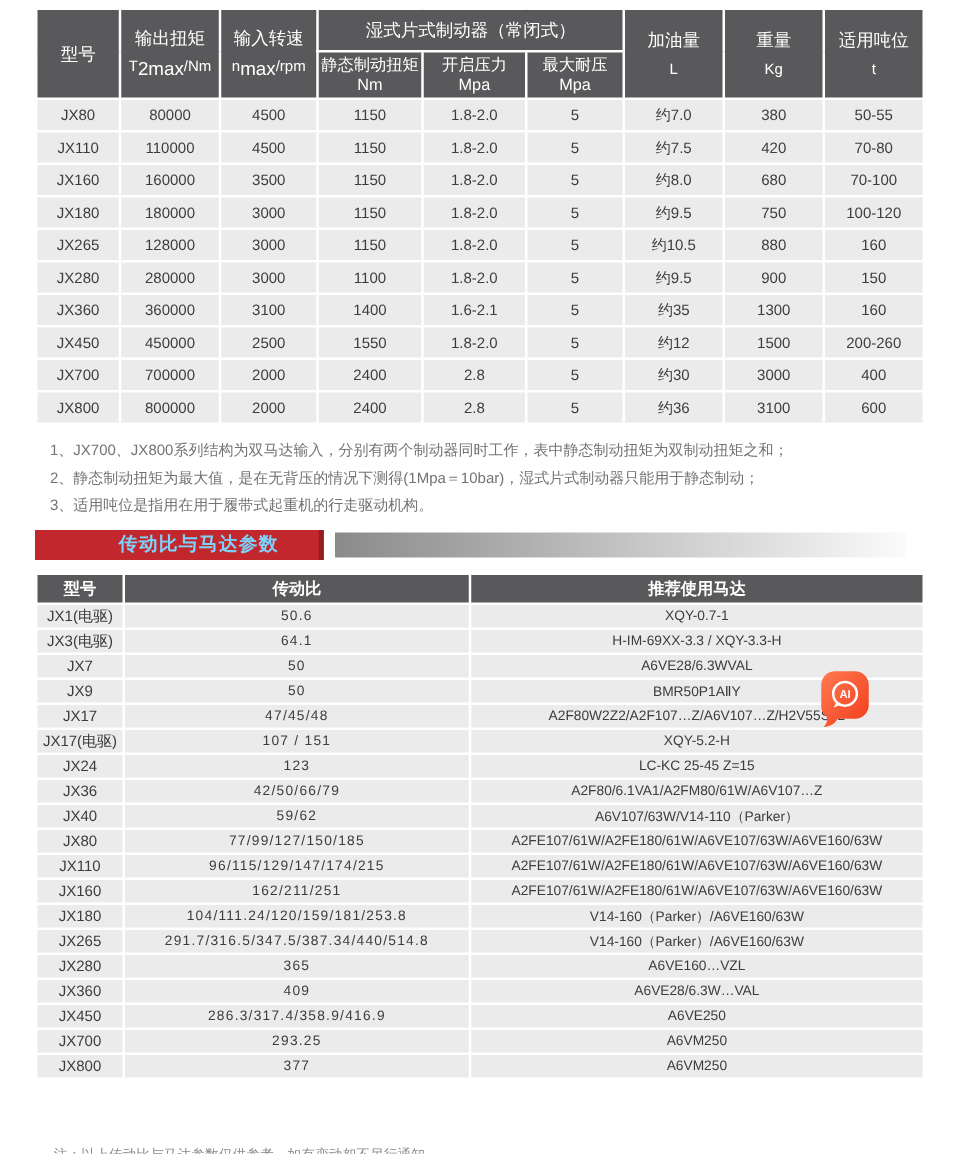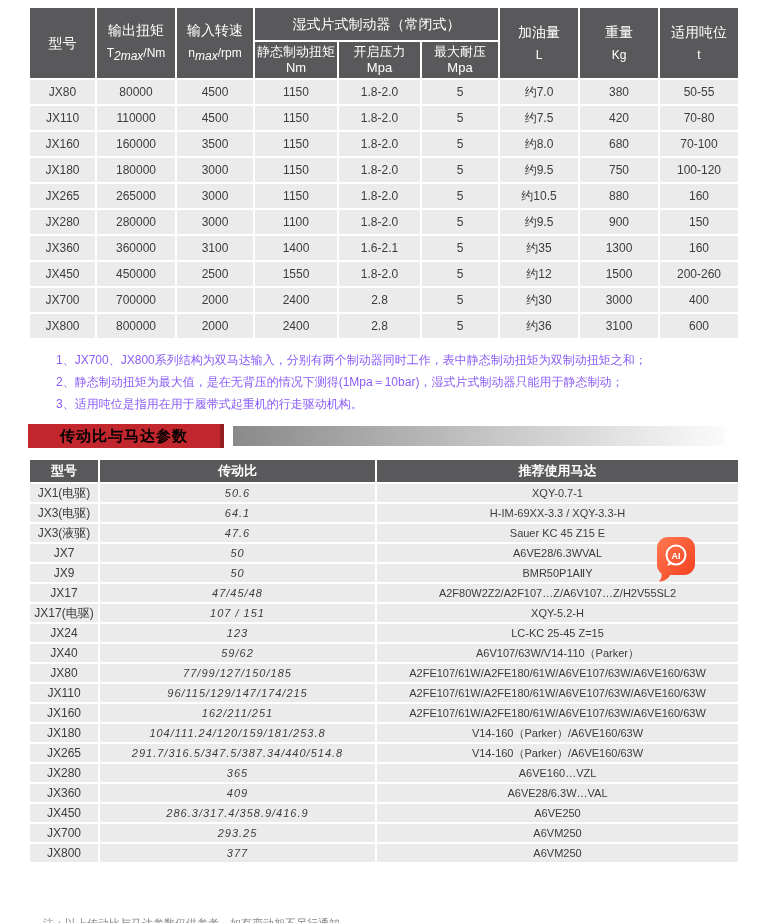--- a/index.html
+++ b/index.html
@@ -13,50 +13,51 @@
   table{border-collapse:collapse;table-layout:fixed;}
   .t1{position:absolute;left:28px;top:6px;width:710px;}
   .t1 th{
     background:#59595b;color:#fff;font-weight:normal;
     border:2px solid #fff;text-align:center;vertical-align:middle;padding:0;
   }
   .t1 thead tr:first-child{height:34px;}
   .t1 thead tr:nth-child(2){height:38px;}
   .t1 .ht{font-size:14px;line-height:17px;}
   .t1 .hu{font-size:12px;margin-top:7px;}
-  .t1 .hu sub{font-size:12px;font-style:italic;}
+  .t1 .hu sub{font-size:15px;}
   .t1 .ht2{font-size:13px;line-height:16px;}
   .t1 .hu2{font-size:13px;line-height:16px;}
   .t1 td{
     background:#ebebeb;border:2px solid #fff;text-align:center;
     height:24px;font-size:12px;color:#3c3c3c;padding:0;
   }
   
-  .notes{position:absolute;left:40px;top:349px;font-size:12px;color:#8b5cf6;line-height:22px;margin-left:16px;}
+  .notes{position:absolute;left:40px;top:349px;font-size:12px;color:#737373;line-height:22px;}
   
   .banner-row{position:absolute;left:28px;top:424px;width:697px;height:24px;display:flex;align-items:center;}
   .banner-red{
     background:#c1272d;border-right:4px solid #951e23;
-    color:#000000;font-size:15px;font-weight:bold;
+    color:#7dd3fc;font-size:15px;font-weight:bold;
     width:192px;height:24px;line-height:24px;text-align:center;flex:none;
     letter-spacing:1px;
+    padding-left:35px;
   }
   .banner-grad{flex:1;height:20px;margin-left:9px;background:linear-gradient(to right,#8a8a8a,#fbfbfb);}
   
   .t2{position:absolute;left:28px;top:458px;width:710px;}
   .t2 th{
     background:#59595b;color:#fff;font-weight:bold;font-size:13px;
     border:2px solid #fff;height:22px;text-align:center;padding:0;
   }
   .t2 td{
     background:#ebebeb;border:2px solid #fff;text-align:center;
     height:18px;font-size:11px;color:#3c3c3c;padding:0;
   }
   .t2 td:first-child{font-size:12px;}
-  .t2 td:nth-child(2){letter-spacing:1px;font-style:italic;}
+  .t2 td:nth-child(2){letter-spacing:1px;}
   
   .ai-badge{position:absolute;left:656px;top:536px;width:40px;height:46px;cursor:pointer;text-decoration:underline;}
   
   .footer-partial{position:absolute;left:43px;top:916px;font-size:11px;color:#8a8a8a;white-space:nowrap;}
 </style>
 </head>
 <body>
 
 <table class="t1">
   <colgroup>
@@ -154,21 +155,21 @@
         <td>3000</td>
         <td>1150</td>
         <td>1.8-2.0</td>
         <td>5</td>
         <td>约9.5</td>
         <td>750</td>
         <td>100-120</td>
       </tr>
       <tr>
         <td>JX265</td>
-        <td>265000</td>
+        <td>128000</td>
         <td>3000</td>
         <td>1150</td>
         <td>1.8-2.0</td>
         <td>5</td>
         <td>约10.5</td>
         <td>880</td>
         <td>160</td>
       </tr>
       <tr>
         <td>JX280</td>
@@ -257,25 +258,20 @@
         <td>JX1(电驱)</td>
         <td>50.6</td>
         <td>XQY-0.7-1</td>
       </tr>
       <tr>
         <td>JX3(电驱)</td>
         <td>64.1</td>
         <td>H-IM-69XX-3.3 / XQY-3.3-H</td>
       </tr>
       <tr>
-        <td>JX3(液驱)</td>
-        <td>47.6</td>
-        <td>Sauer KC 45 Z15 E</td>
-      </tr>
-      <tr>
         <td>JX7</td>
         <td>50</td>
         <td>A6VE28/6.3WVAL</td>
       </tr>
       <tr>
         <td>JX9</td>
         <td>50</td>
         <td>BMR50P1AⅡY</td>
       </tr>
       <tr>
@@ -285,20 +281,25 @@
       </tr>
       <tr>
         <td>JX17(电驱)</td>
         <td>107 / 151</td>
         <td>XQY-5.2-H</td>
       </tr>
       <tr>
         <td>JX24</td>
         <td>123</td>
         <td>LC-KC 25-45 Z=15</td>
+      </tr>
+      <tr>
+        <td>JX36</td>
+        <td>42/50/66/79</td>
+        <td>A2F80/6.1VA1/A2FM80/61W/A6V107…Z</td>
       </tr>
       <tr>
         <td>JX40</td>
         <td>59/62</td>
         <td>A6V107/63W/V14-110（Parker）</td>
       </tr>
       <tr>
         <td>JX80</td>
         <td>77/99/127/150/185</td>
         <td>A2FE107/61W/A2FE180/61W/A6VE107/63W/A6VE160/63W</td>

